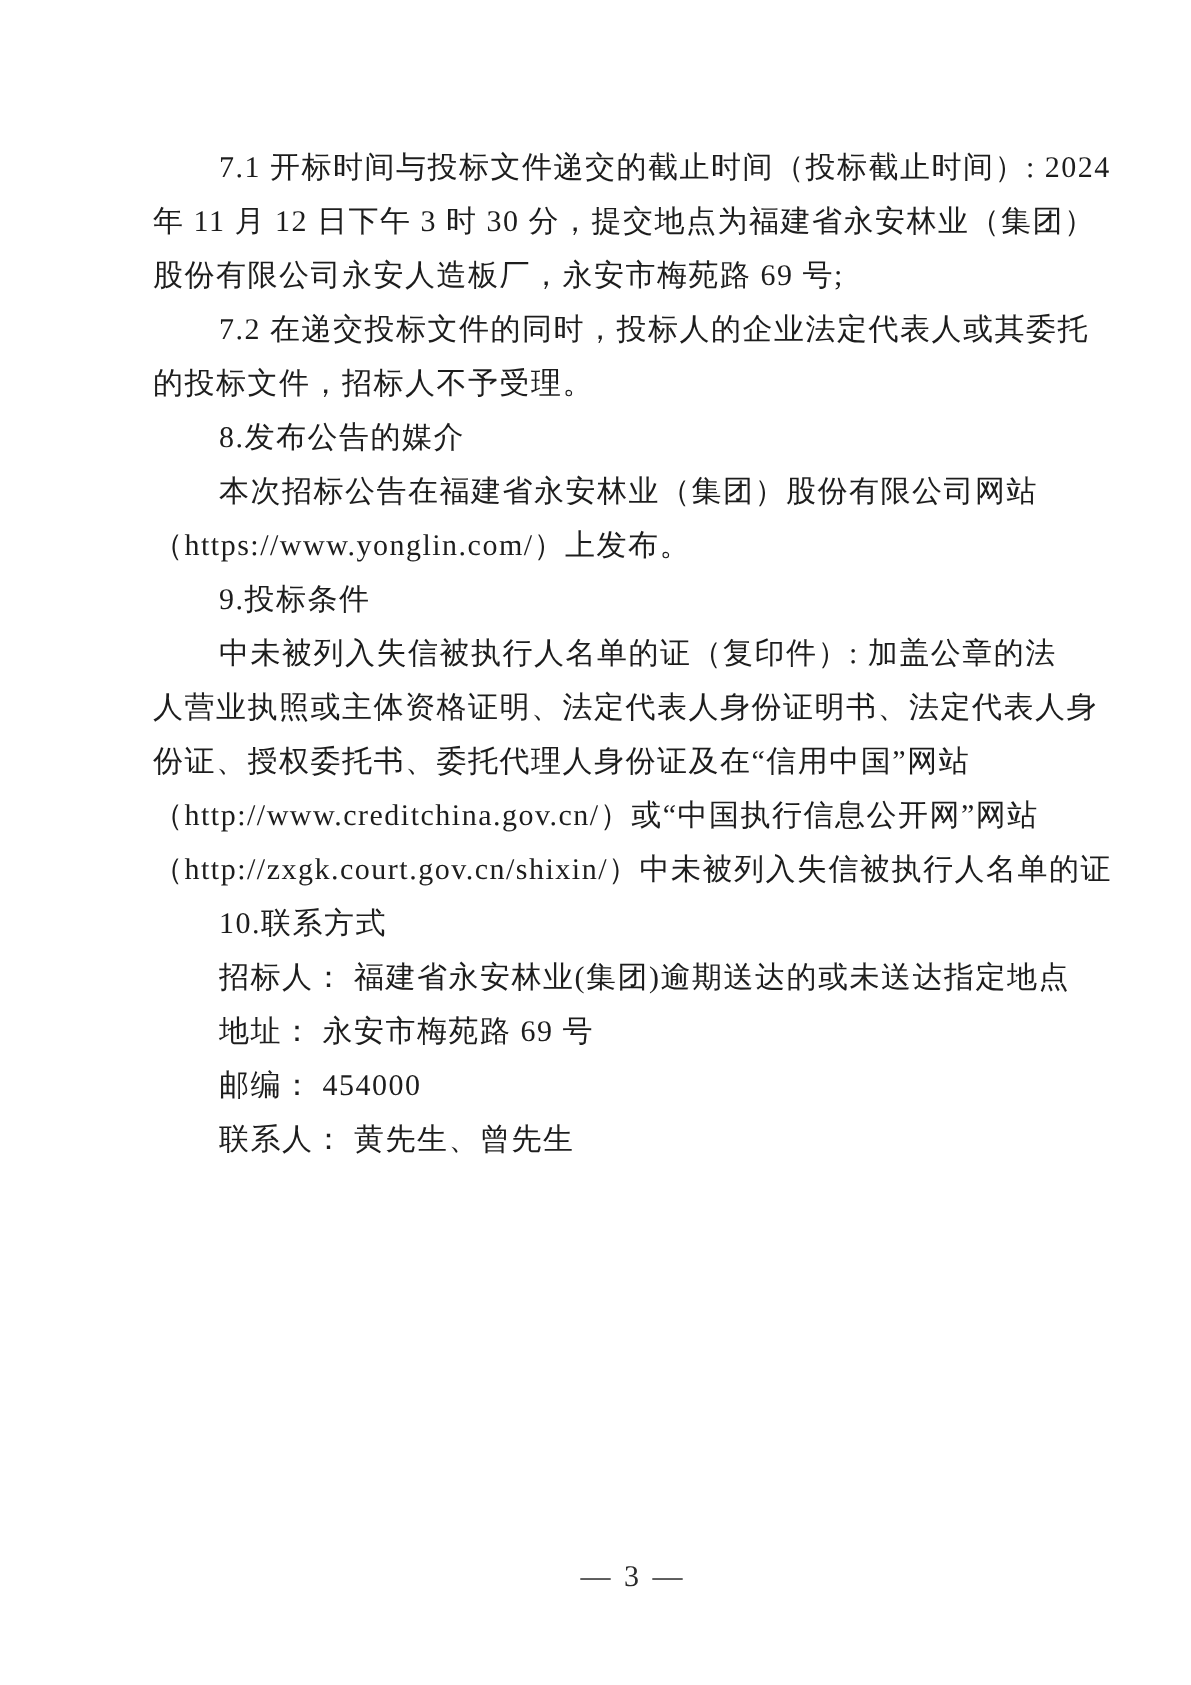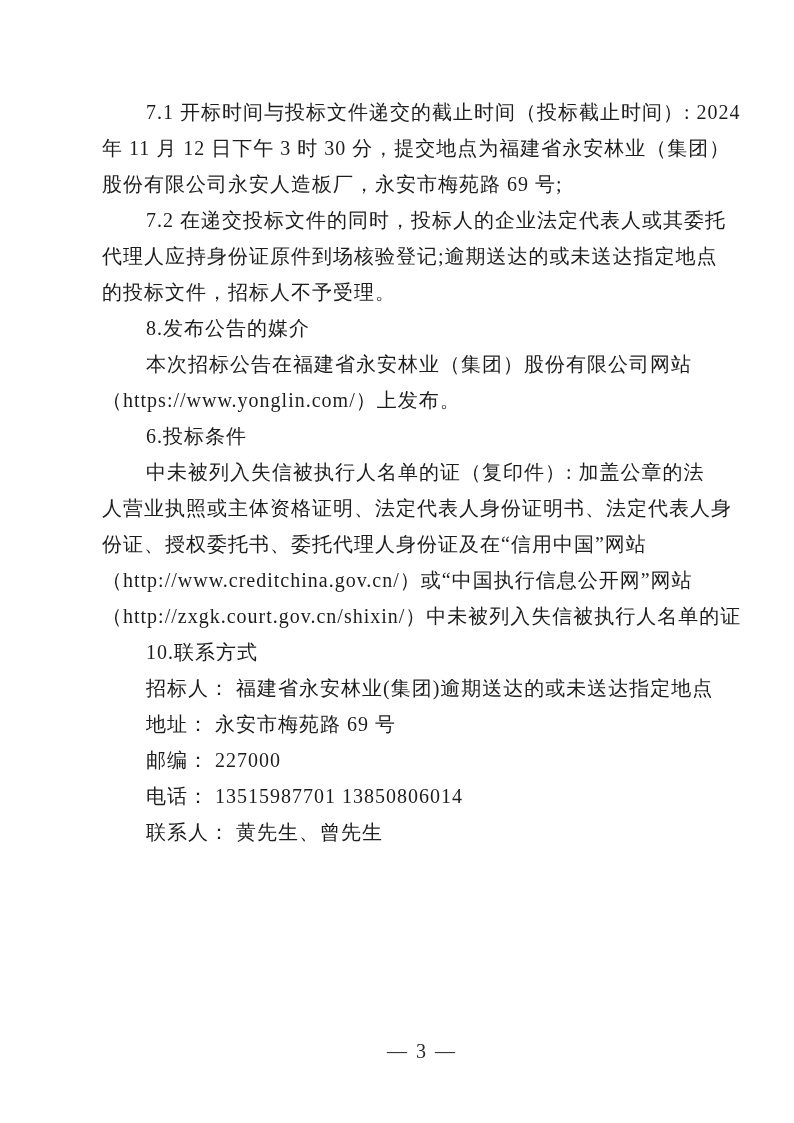--- a/index.html
+++ b/index.html
@@ -49,33 +49,31 @@
 </style>
 </head>
 <body>
 
 <div class="page">
   <div class="content">
     <div class="line indent">7.1 开标时间与投标文件递交的截止时间（投标截止时间）: 2024</div>
     <div class="line">年 11 月 12 日下午 3 时 30 分，提交地点为福建省永安林业（集团）</div>
     <div class="line">股份有限公司永安人造板厂，永安市梅苑路 69 号;</div>
     <div class="line indent">7.2 在递交投标文件的同时，投标人的企业法定代表人或其委托</div>
-    <div class="line">代理人应持身份证原件到场核验登记;逾期送达的或未送达指定地点</div>
     <div class="line">的投标文件，招标人不予受理。</div>
     <div class="line indent bold">8.发布公告的媒介</div>
     <div class="line indent">本次招标公告在福建省永安林业（集团）股份有限公司网站</div>
     <div class="line">（https://www.yonglin.com/）上发布。</div>
-    <div class="line indent bold">6.投标条件</div>
+    <div class="line indent bold">9.投标条件</div>
     <div class="line indent">中未被列入失信被执行人名单的证（复印件）: 加盖公章的法</div>
     <div class="line">人营业执照或主体资格证明、法定代表人身份证明书、法定代表人身</div>
     <div class="line">份证、授权委托书、委托代理人身份证及在“信用中国”网站</div>
     <div class="line">（http://www.creditchina.gov.cn/）或“中国执行信息公开网”网站</div>
     <div class="line">（http://zxgk.court.gov.cn/shixin/）中未被列入失信被执行人名单的证</div>
     <div class="line indent bold">10.联系方式</div>
     <div class="line indent">招标人： 福建省永安林业(集团)逾期送达的或未送达指定地点</div>
     <div class="line indent">地址： 永安市梅苑路 69 号</div>
-    <div class="line indent">邮编： 227000</div>
-    <div class="line indent">电话： 13515987701   13850806014</div>
+    <div class="line indent">邮编： 454000</div>
     <div class="line indent">联系人： 黄先生、曾先生</div>
   </div>
 
   <div class="footer">— 3 —</div>
 </div>
 
 </body></html>

